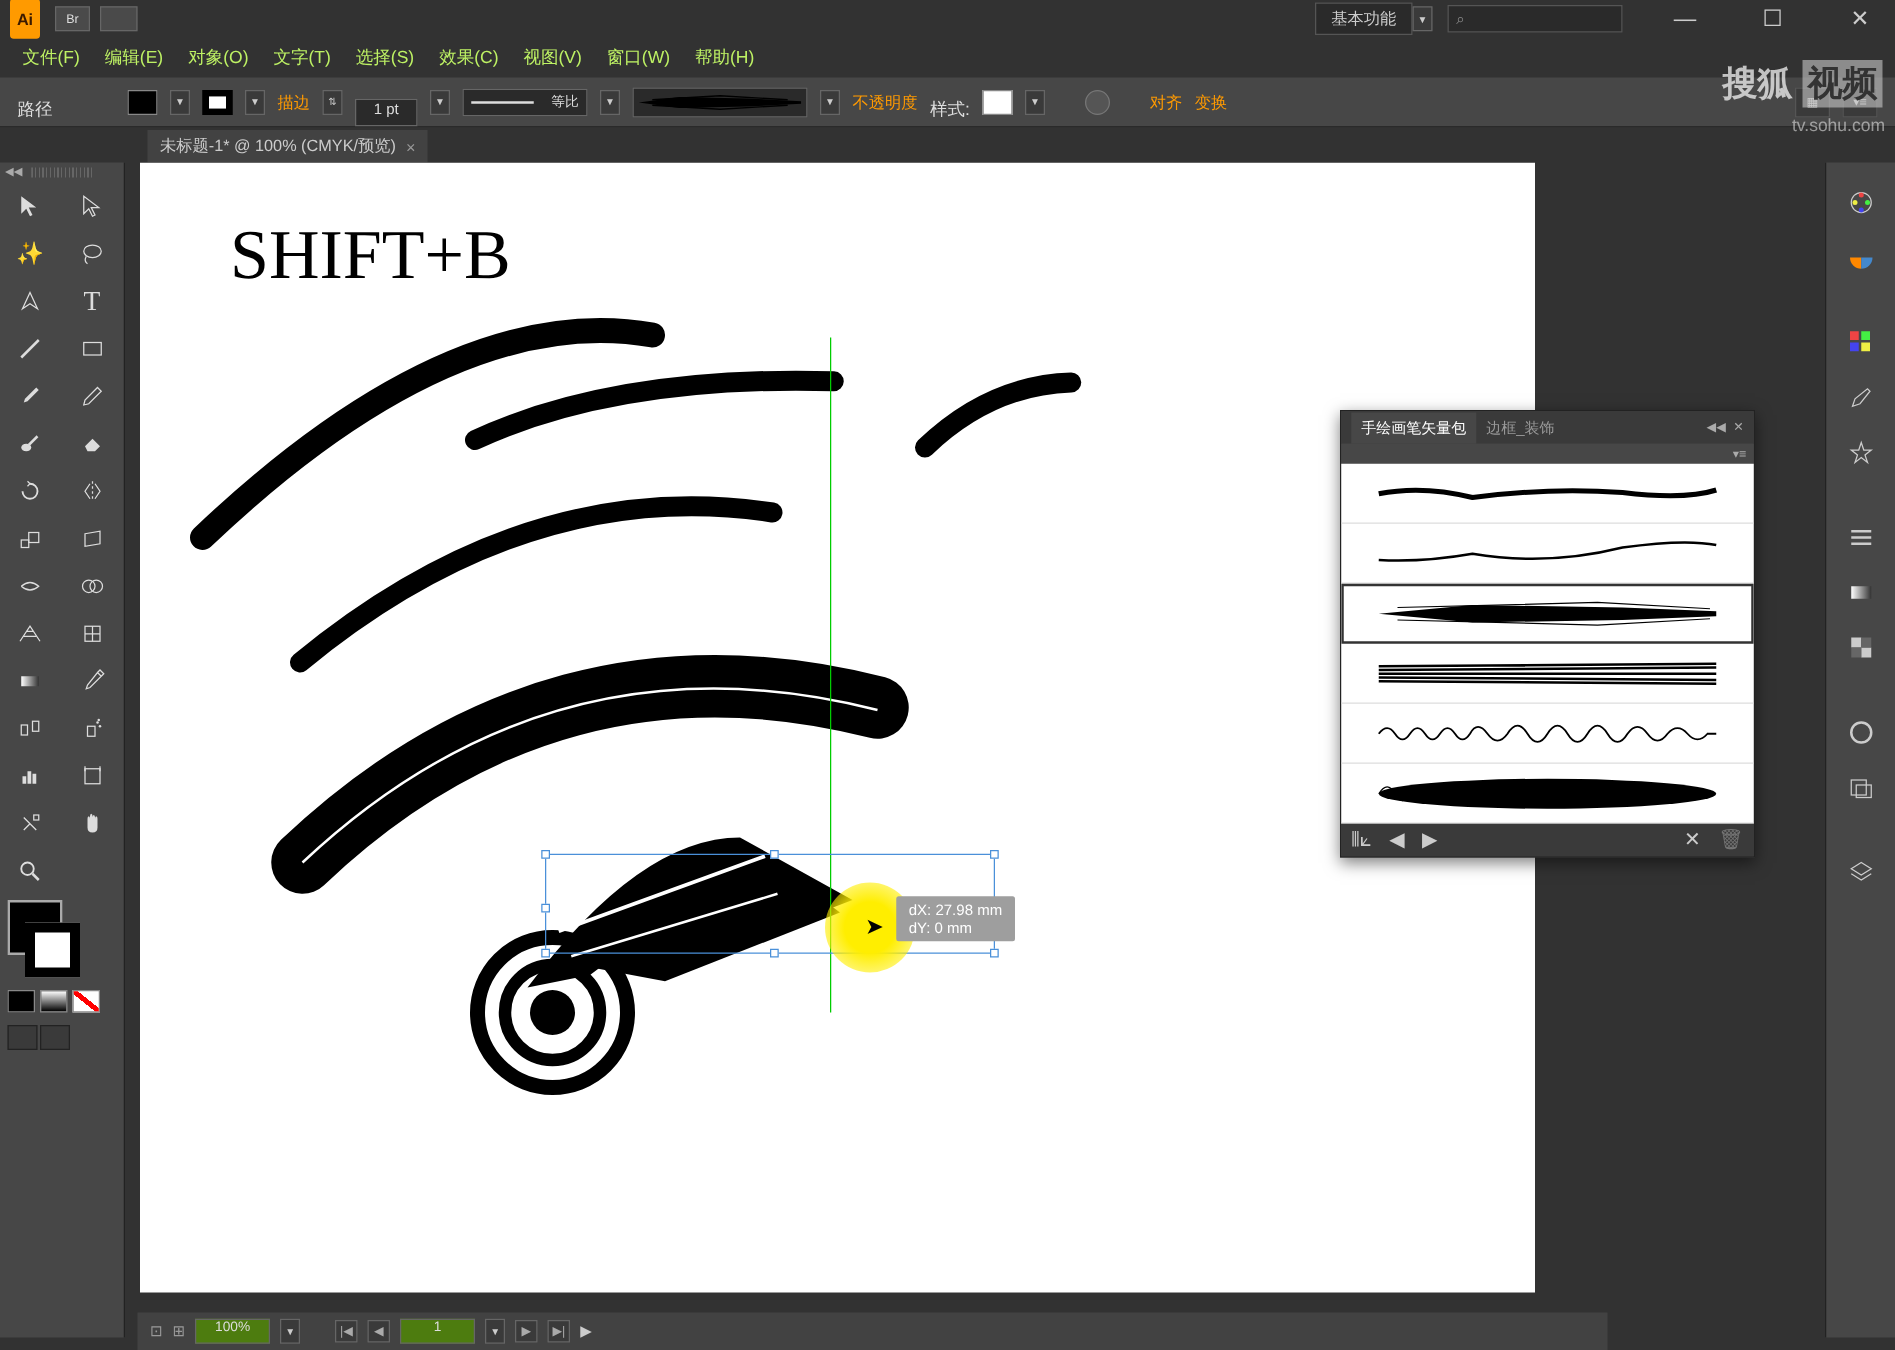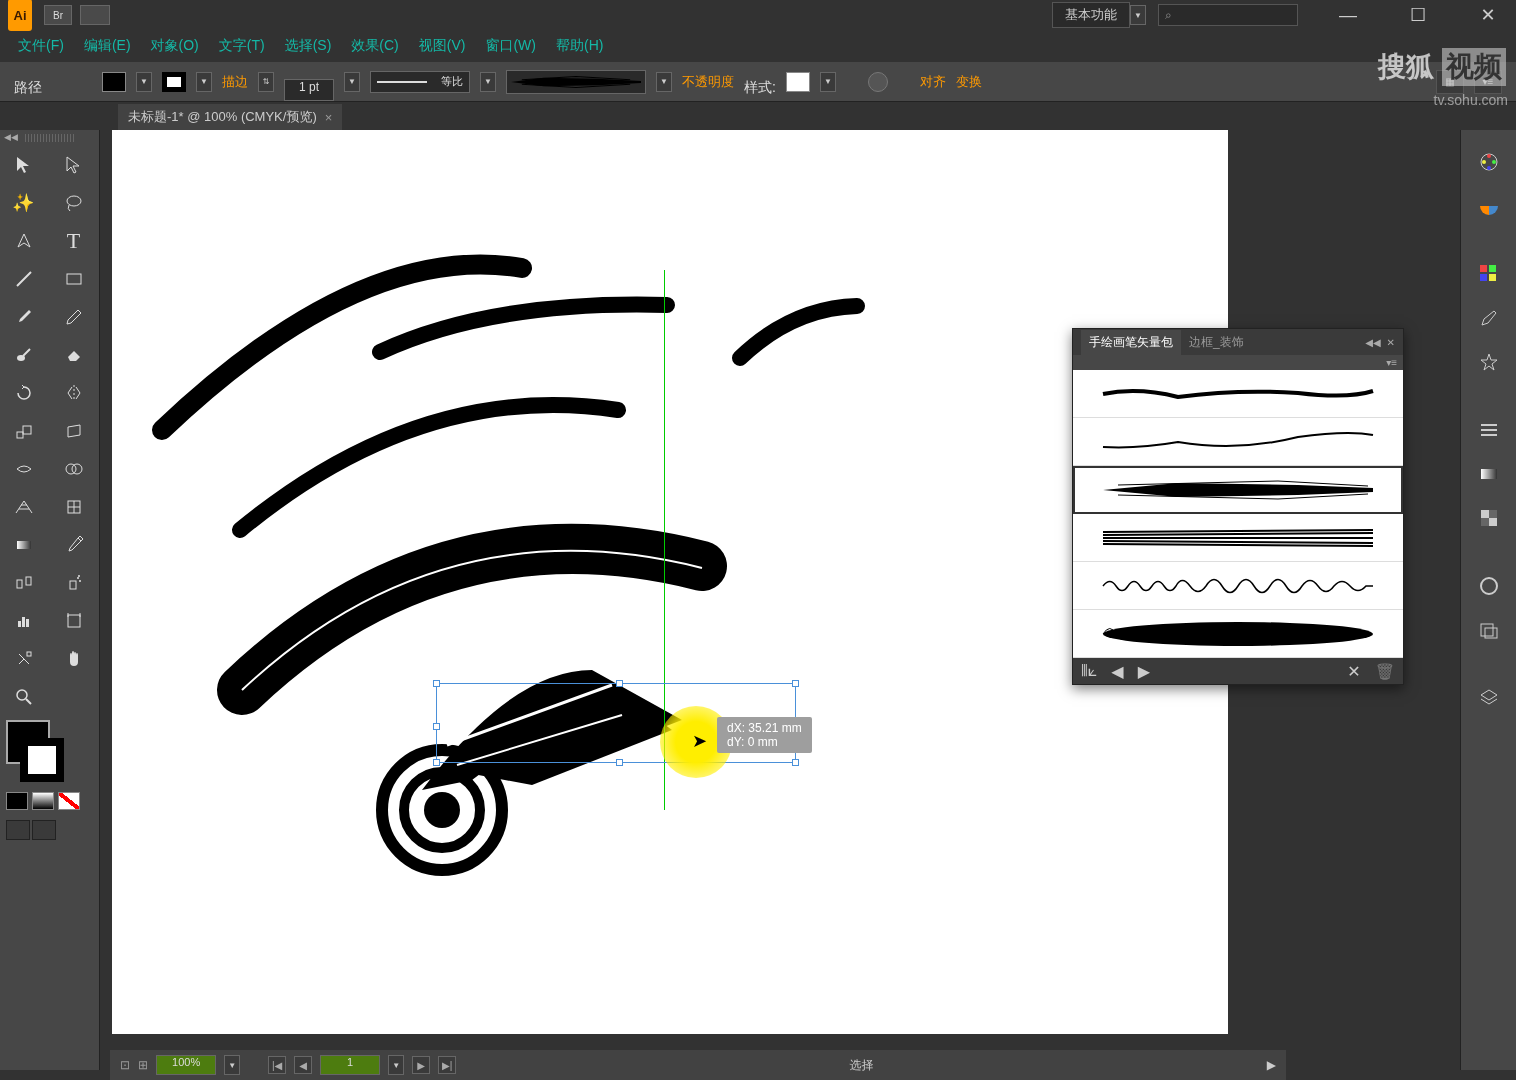--- a/index.html
+++ b/index.html
@@ -8,21 +8,21 @@
 .title-bar { height: 30px; background: #323232; display: flex; align-items: center; padding: 0 8px; }
 .ai-logo { width: 24px; height: 32px; background: #ff9a00; color: #3b1a00; font-weight: bold; display: flex; align-items: center; justify-content: center; font-size: 13px; border-radius: 3px; }
 .title-icon { width: 28px; height: 20px; background: #4a4a4a; margin-left: 12px; display: flex; align-items: center; justify-content: center; color: #ddd; font-size: 10px; border: 1px solid #666; }
 .title-icon2 { width: 30px; height: 20px; background: #4a4a4a; margin-left: 8px; border: 1px solid #666; }
 .title-spacer { flex: 1; }
 .workspace-label { color: #ccc; font-size: 13px; padding: 3px 12px; background: #2a2a2a; border: 1px solid #555; }
 .search-box { width: 140px; height: 22px; background: #2a2a2a; border: 1px solid #555; margin-left: 12px; color: #888; font-size: 12px; padding-left: 6px; display: flex; align-items: center; }
 .win-btn { width: 40px; height: 24px; margin-left: 30px; color: #ccc; display: flex; align-items: center; justify-content: center; font-size: 18px; }
 
 .menu-bar { height: 32px; background: #323232; display: flex; align-items: center; padding: 0 18px; gap: 20px; }
-.menu-item { color: #14b8a6; font-size: 14px; }
+.menu-item { color: #bef264; font-size: 14px; }
 
 .control-bar { height: 40px; background: #474747; border-bottom: 1px solid #222; display: flex; align-items: center; padding: 0 14px; gap: 10px; }
 .ctrl-label { color: #ddd; font-size: 14px; margin-top: 12px; }
 .ctrl-swatch { width: 24px; height: 20px; background: #000; border: 1px solid #888; }
 .ctrl-dropdown { width: 16px; height: 20px; background: #3a3a3a; border: 1px solid #666; color: #ccc; font-size: 8px; display: flex; align-items: center; justify-content: center; }
 .ctrl-orange { color: #ff9a00; font-size: 13px; }
 .ctrl-input { width: 50px; height: 22px; background: #2a2a2a; border: 1px solid #666; color: #ddd; font-size: 12px; text-align: center; margin-top: 16px; }
 .stroke-preview { width: 100px; height: 22px; background: #2a2a2a; border: 1px solid #666; display: flex; align-items: center; justify-content: space-between; padding: 0 6px; color: #ddd; font-size: 11px; }
 .stroke-line { width: 50px; height: 2px; background: #ddd; }
 .brush-preview { width: 140px; height: 24px; background: #2a2a2a; border: 1px solid #666; display: flex; align-items: center; padding: 0 4px; }
@@ -335,20 +335,21 @@
         </div>
     </div>
     <div class="mode-btns">
       <div class="mode-btn"></div>
       <div class="mode-btn"></div>
     </div>
   </div>
 
   <div class="canvas-wrapper">
     <div class="canvas">
+      <div class="canvas-text">SHIFT+B</div>
       <svg style="position:absolute;top:0;left:0;width:100%;height:100%">
         <path d="M50,300 Q250,110 410,138" stroke="#000" stroke-width="20" fill="none" stroke-linecap="round"></path>
         <path d="M268,222 Q380,170 555,175" stroke="#000" stroke-width="16" fill="none" stroke-linecap="round"></path>
         <path d="M628,228 Q680,178 745,176" stroke="#000" stroke-width="16" fill="none" stroke-linecap="round"></path>
         <path d="M128,400 Q310,250 506,280" stroke="#000" stroke-width="16" fill="none" stroke-linecap="round"></path>
         <path d="M130,560 Q330,370 590,436" stroke="#000" stroke-width="50" fill="none" stroke-linecap="round"></path>
         <path d="M130,560 Q330,372 590,438" stroke="#fff" stroke-width="2" fill="none"></path>
         <circle cx="330" cy="680" r="60" fill="none" stroke="#000" stroke-width="12"></circle>
         <circle cx="330" cy="680" r="38" fill="none" stroke="#000" stroke-width="10"></circle>
         <circle cx="330" cy="680" r="18" fill="#000"></circle>
@@ -364,21 +365,21 @@
         <div class="sel-handle" style="top:-4px;right:-4px"></div>
         <div class="sel-handle" style="top:50%;left:-4px"></div>
         <div class="sel-handle" style="top:50%;right:-4px"></div>
         <div class="sel-handle" style="bottom:-4px;left:-4px"></div>
         <div class="sel-handle" style="bottom:-4px;left:50%"></div>
         <div class="sel-handle" style="bottom:-4px;right:-4px"></div>
       </div>
       <div class="yellow-highlight"></div>
       <div class="cursor-arrow">➤</div>
       <div class="measure-tooltip">
-        <div>dX: 35.21 mm</div>
+        <div>dX: 27.98 mm</div>
         <div>dY: 0 mm</div>
       </div>
     </div>
 
     <div class="brush-panel">
       <div class="brush-panel-header">
         <div class="brush-tab">手绘画笔矢量包</div>
         <div class="brush-tab-inactive">边框_装饰</div>
         <div class="panel-controls">
           <span>◀◀</span>
@@ -523,21 +524,20 @@
   <span style="color:#999">⊞</span>
   <div class="status-input">100%</div>
   <div class="ctrl-dropdown">▼</div>
   <div style="width:12px"></div>
   <div class="nav-btn">|◀</div>
   <div class="nav-btn">◀</div>
   <div class="status-input">1</div>
   <div class="ctrl-dropdown">▼</div>
   <div class="nav-btn">▶</div>
   <div class="nav-btn">▶|</div>
-  <div style="flex:1;text-align:center">选择</div>
   <span>▶</span>
 </div>
 
 <div class="watermark">
   <span>搜狐</span>
   <span class="watermark-box">视频</span>
 </div>
 <div style="position:absolute;top:92px;right:8px;color:rgba(255,255,255,0.5);font-size:14px">tv.sohu.com</div>
 
 </body></html>

